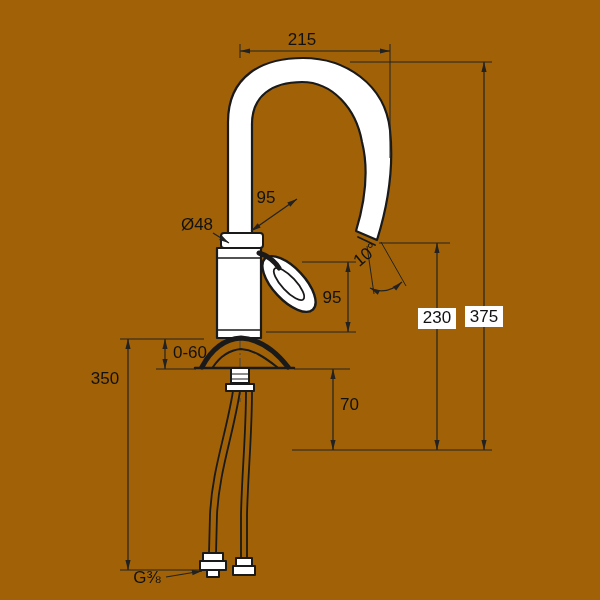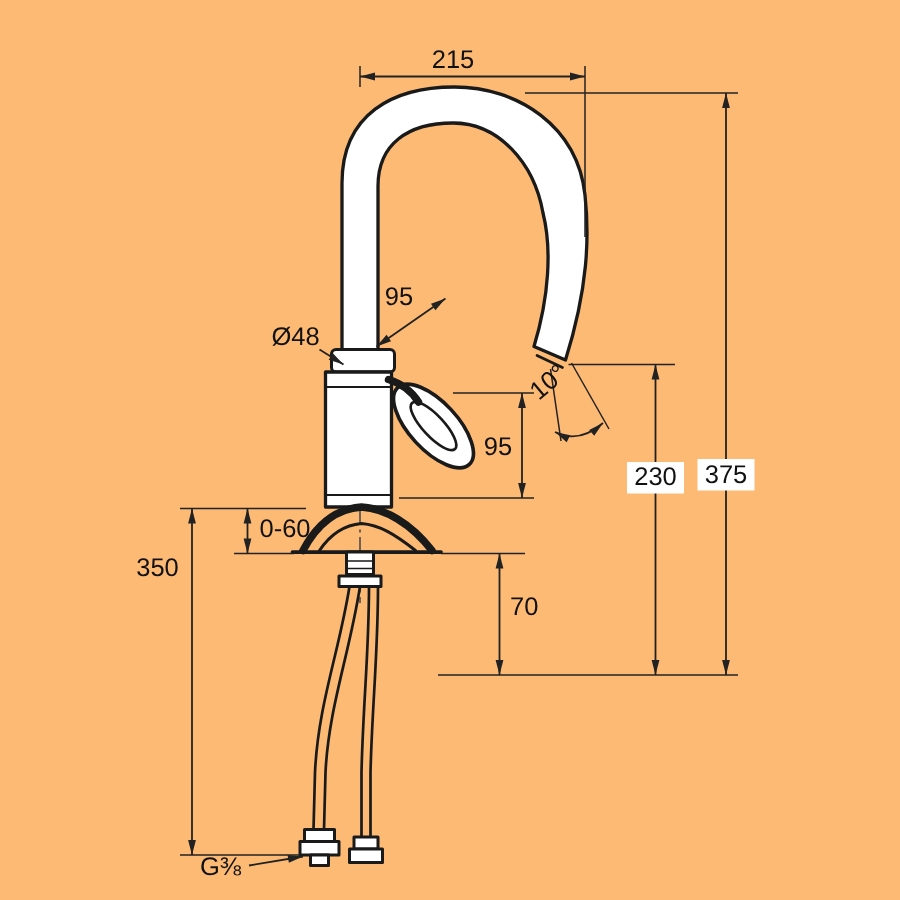--- a/index.html
+++ b/index.html
@@ -1,16 +1,16 @@
 <!DOCTYPE html>
 <html><head>
 <meta charset="utf-8">
 <style>
   html,body{margin:0;padding:0;background:#ffffff;}
-  .stage{position:relative;width:600px;height:600px;background:#fdba74;overflow:hidden;
+  .stage{position:relative;width:600px;height:600px;background:#a16207;overflow:hidden;
          font-family:"Liberation Sans", sans-serif;}
   svg text{font-family:"Liberation Sans", sans-serif;font-size:17px;fill:#111;}
   .outline{stroke:#1a1a1a;fill:none;stroke-linejoin:round;stroke-linecap:round;}
   .fillw{fill:#ffffff;}
   .dim{stroke:#222;stroke-width:1.2;fill:none;}
   .ext{stroke:#222;stroke-width:1;fill:none;}
   .bg{fill:#ffffff;stroke:none;}
 </style>
 </head>
 <body>

